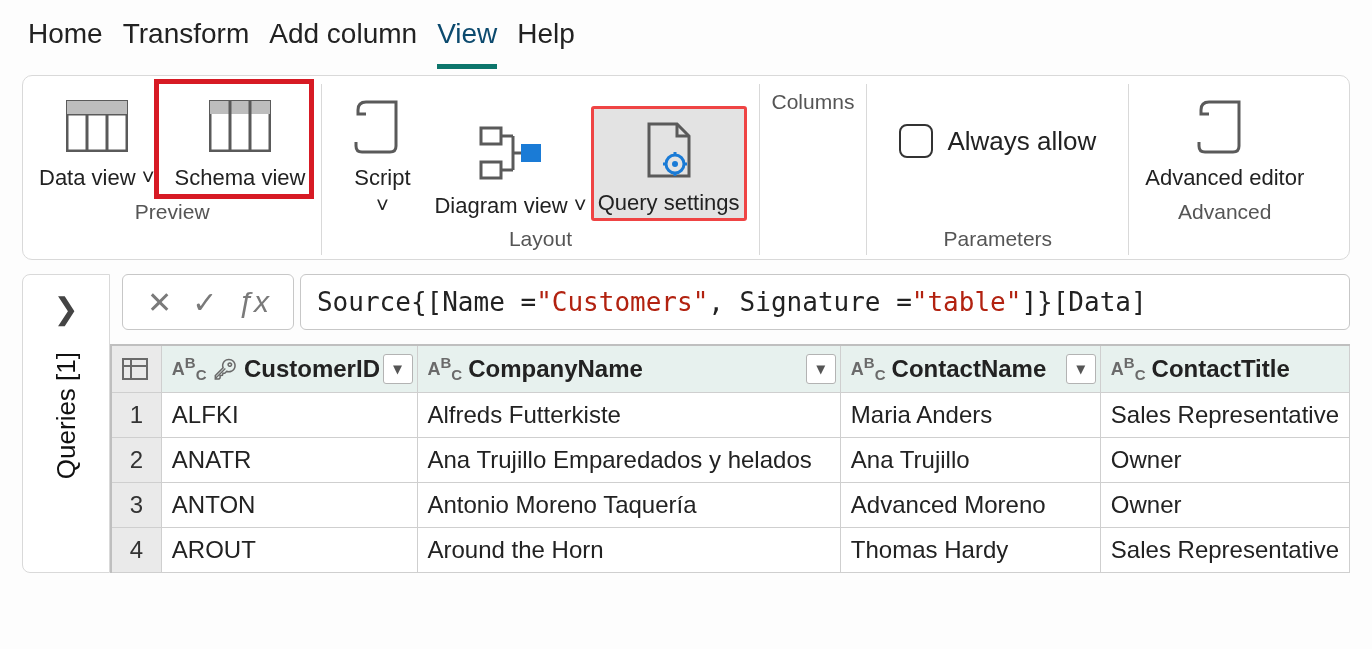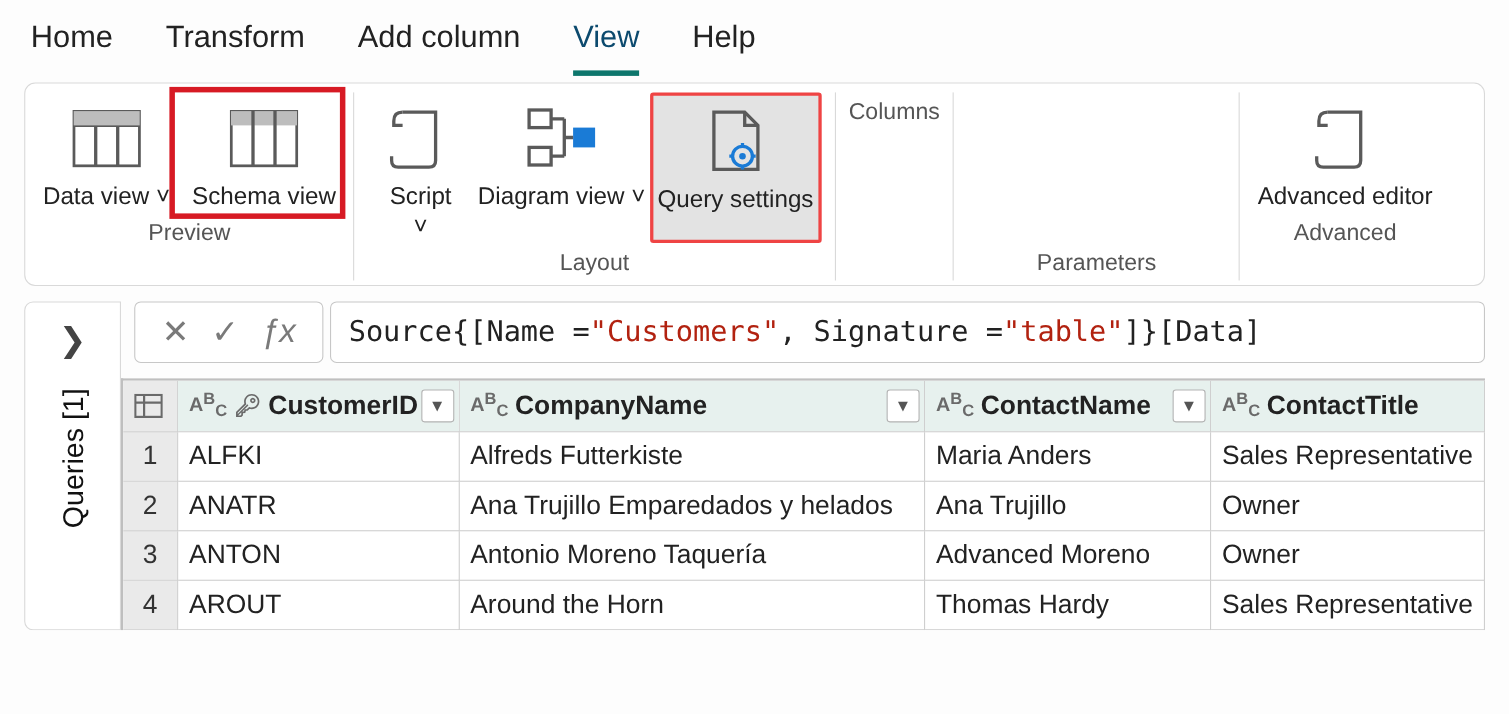--- a/index.html
+++ b/index.html
@@ -6,21 +6,21 @@
   html,body {
     margin:0; padding:0;
     font-family: "Segoe UI", Arial, sans-serif;
     background:#fdfdfd;
     color:#222;
     font-size:16px;
   }
   
   .tabbar {
     display:flex;
-    gap:48px;
+    gap:20px;
     padding:18px 28px 0 28px;
   }
   .tab {
     font-size:28px;
     color:#222;
     padding-bottom:14px;
     cursor:pointer;
   }
   .tab.active {
     color:#0c4a6e;
@@ -38,21 +38,21 @@
     padding:8px 0 4px 0;
   }
   .ribbon-group {
     display:flex;
     flex-direction:column;
     align-items:center;
     padding:0 12px;
     border-right:1px solid #d9d9d9;
   }
   .ribbon-group:last-child { border-right:none; }
-  .ribbon-buttons { display:flex; }
+  .ribbon-buttons { display:flex;align-items:flex-end; }
   .ribbon-btn {
     display:flex;
     flex-direction:column;
     align-items:center;
     justify-content:flex-start;
     padding:6px 4px 2px 4px;
     min-width:96px;
     cursor:pointer;
   }
   .ribbon-btn .icon { height:72px; display:flex; align-items:center; justify-content:center;}
@@ -278,20 +278,24 @@
       </div>
     </div>
     <div class="group-caption">Layout</div>
   </div>
 
   <div class="ribbon-group">
     <div class="group-caption">Columns</div>
   </div>
 
   <div class="ribbon-group" style="min-width:260px">
+    <div class="param-check">
+      <div class="box"></div>
+      <div class="txt">Always allow</div>
+    </div>
     <div style="flex:1"></div>
     <div class="group-caption">Parameters</div>
   </div>
 
   <div class="ribbon-group">
     <div class="ribbon-buttons">
       <div class="ribbon-btn">
         <div class="icon">
           <svg width="56" height="60">
               <path d="M12 6 h30 v44 q0 6 -6 6 h-28 q-6 0 -6 -6 v-4" fill="none" stroke="#5a5a5a" stroke-width="3"></path>

